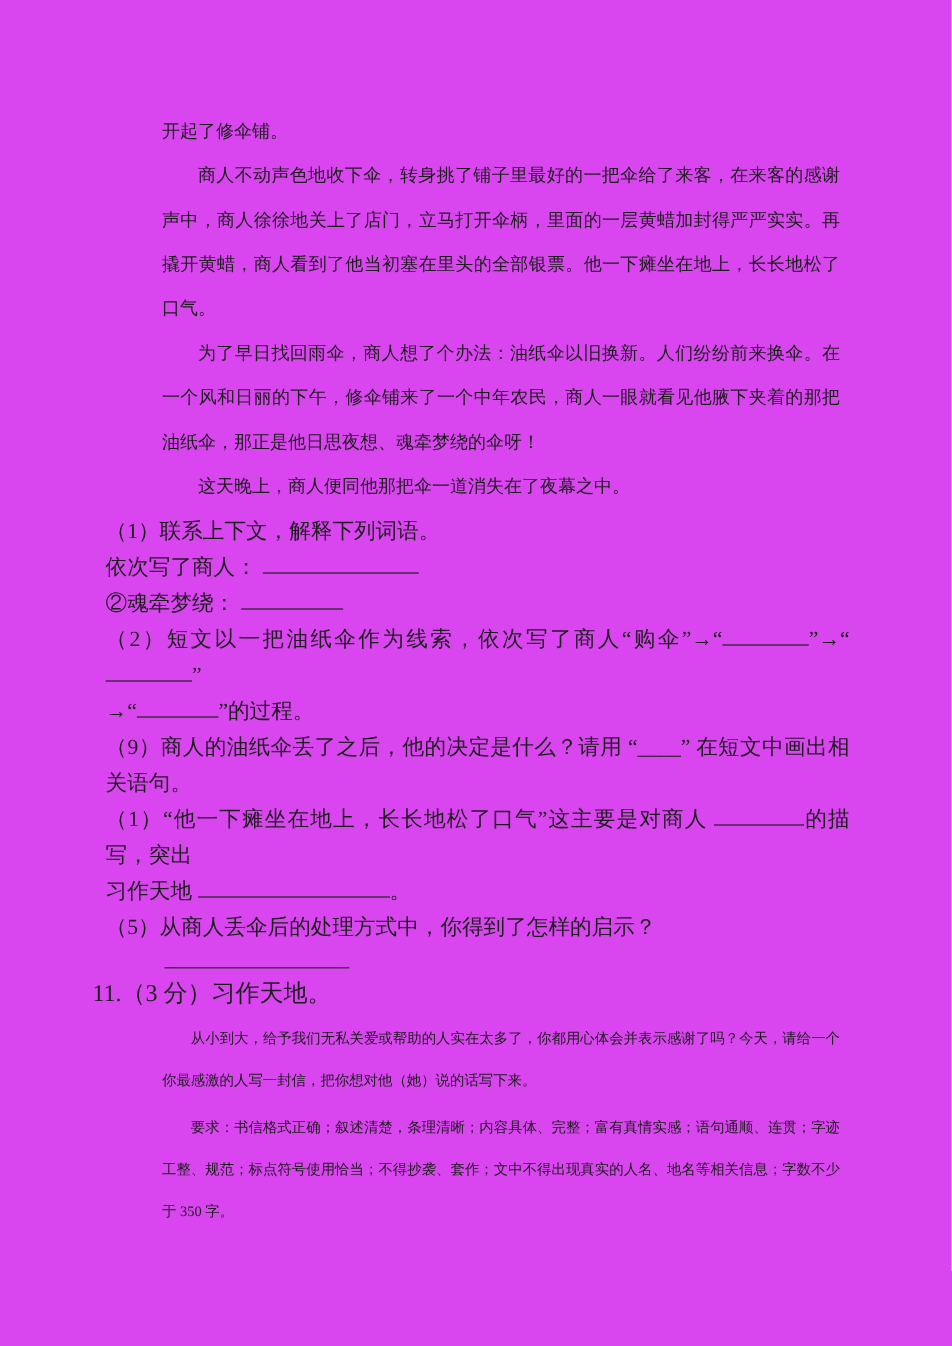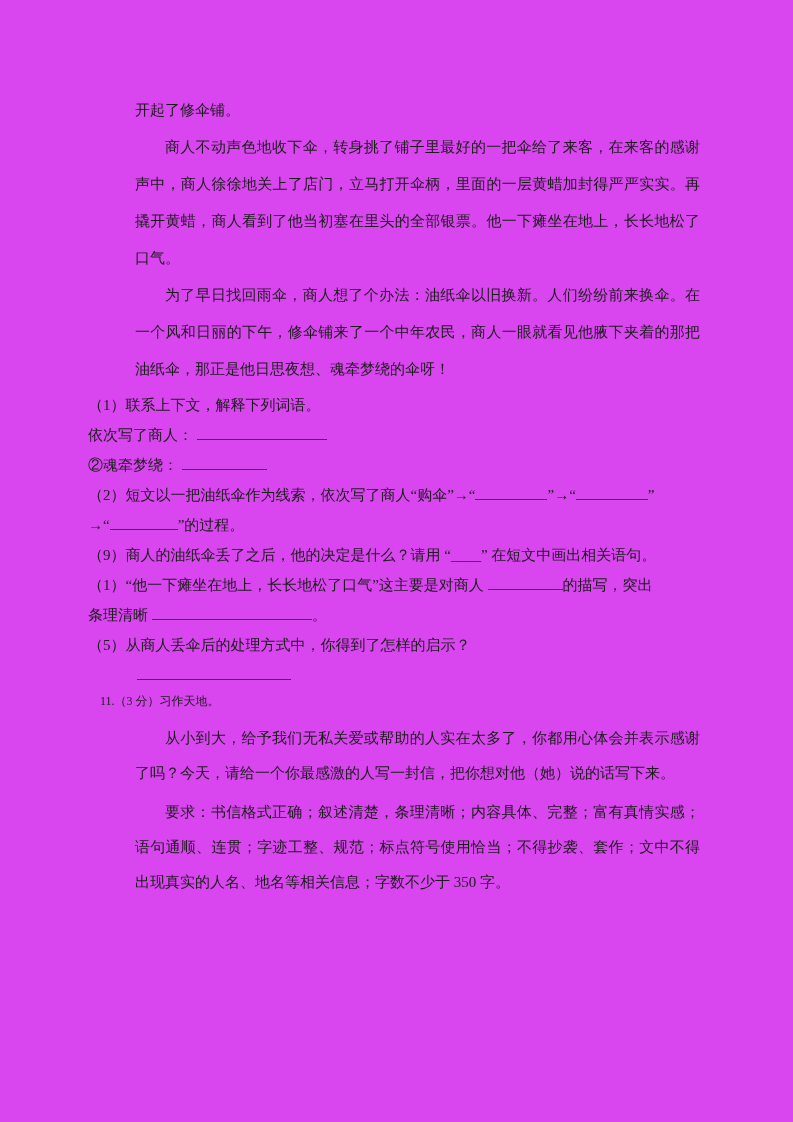--- a/index.html
+++ b/index.html
@@ -13,48 +13,49 @@
     overflow:hidden;
   }
   .content{position:absolute;top:92px;left:0;width:793px;}
 
   
   .passage{margin-left:135px;width:565px;font-size:15px;line-height:37px;text-align:justify;}
   .passage p{margin:0;text-indent:2em;}
   .passage p.no-indent{text-indent:0;}
 
   
-  .questions{margin-left:88px;width:620px;font-size:15px;line-height:30px;text-align:justify;margin-top:2px;}
+  .questions{margin-left:88px;width:620px;font-size:18px;line-height:30px;text-align:justify;margin-top:2px;}
   .questions p{margin:0;}
 
   
   .blank{display:inline-block;border-bottom:1px solid #222;height:14px;vertical-align:baseline;}
   .bl-130{width:130px;}
   .bl-85{width:85px;}
   .bl-72{width:72px;}
   .bl-68{width:68px;}
   .bl-75{width:75px;}
   .bl-160{width:160px;}
   .answer-line{width:154px;height:19px;border-bottom:1px solid #222;margin-left:49px;}
 
   
   .essay{margin-top:6px;}
-  .essay-heading{margin:0 0 0 100px;font-size:12px;line-height:31px;}
-  .essay p.essay-para{margin:4px 0 0 135px;width:565px;font-size:15px;line-height:35px;text-indent:2em;text-align:justify;}
+  .essay-heading{margin:0 0 0 77px;font-size:20px;line-height:31px;}
+  .essay p.essay-para{margin:4px 0 0 135px;width:565px;font-size:12px;line-height:35px;text-indent:2em;text-align:justify;}
 </style>
 </head>
 <body>
 
 <div class="page">
   <div class="content">
 
     <div class="passage">
       <p class="no-indent">开起了修伞铺。</p>
       <p>商人不动声色地收下伞，转身挑了铺子里最好的一把伞给了来客，在来客的感谢声中，商人徐徐地关上了店门，立马打开伞柄，里面的一层黄蜡加封得严严实实。再撬开黄蜡，商人看到了他当初塞在里头的全部银票。他一下瘫坐在地上，长长地松了口气。</p>
       <p>为了早日找回雨伞，商人想了个办法：油纸伞以旧换新。人们纷纷前来换伞。在一个风和日丽的下午，修伞铺来了一个中年农民，商人一眼就看见他腋下夹着的那把油纸伞，那正是他日思夜想、魂牵梦绕的伞呀！</p>
+      <p>这天晚上，商人便同他那把伞一道消失在了夜幕之中。</p>
     </div>
 
     <div class="questions">
       <p>
         <span>（1）联系上下文，解释下列词语。</span>
       </p>
       <p>
         <span>依次写了商人： </span><span class="blank bl-130"></span>
       </p>
       <p>
@@ -62,21 +63,21 @@
       </p>
       <p>
         <span>（2）短文以一把油纸伞作为线索，依次写了商人“购伞”→“</span><span class="blank bl-72"></span><span>”→“</span><span class="blank bl-72"></span><span>”</span><br>
         <span>→“</span><span class="blank bl-68"></span><span>”的过程。</span>
       </p>
       <p>
         <span>（9）商人的油纸伞丢了之后，他的决定是什么？请用 “____” 在短文中画出相关语句。</span>
       </p>
       <p>
         <span>（1）“他一下瘫坐在地上，长长地松了口气”这主要是对商人 </span><span class="blank bl-75"></span><span>的描写，突出</span><br>
-        <span>条理清晰 </span><span class="blank bl-160"></span><span>。</span>
+        <span>习作天地 </span><span class="blank bl-160"></span><span>。</span>
       </p>
       <p>
         <span>（5）从商人丢伞后的处理方式中，你得到了怎样的启示？</span>
       </p>
       <div class="answer-line"></div>
     </div>
 
     <div class="essay">
       <p class="essay-heading">11.（3 分）习作天地。</p>
       <p class="essay-para">从小到大，给予我们无私关爱或帮助的人实在太多了，你都用心体会并表示感谢了吗？今天，请给一个你最感激的人写一封信，把你想对他（她）说的话写下来。</p>

